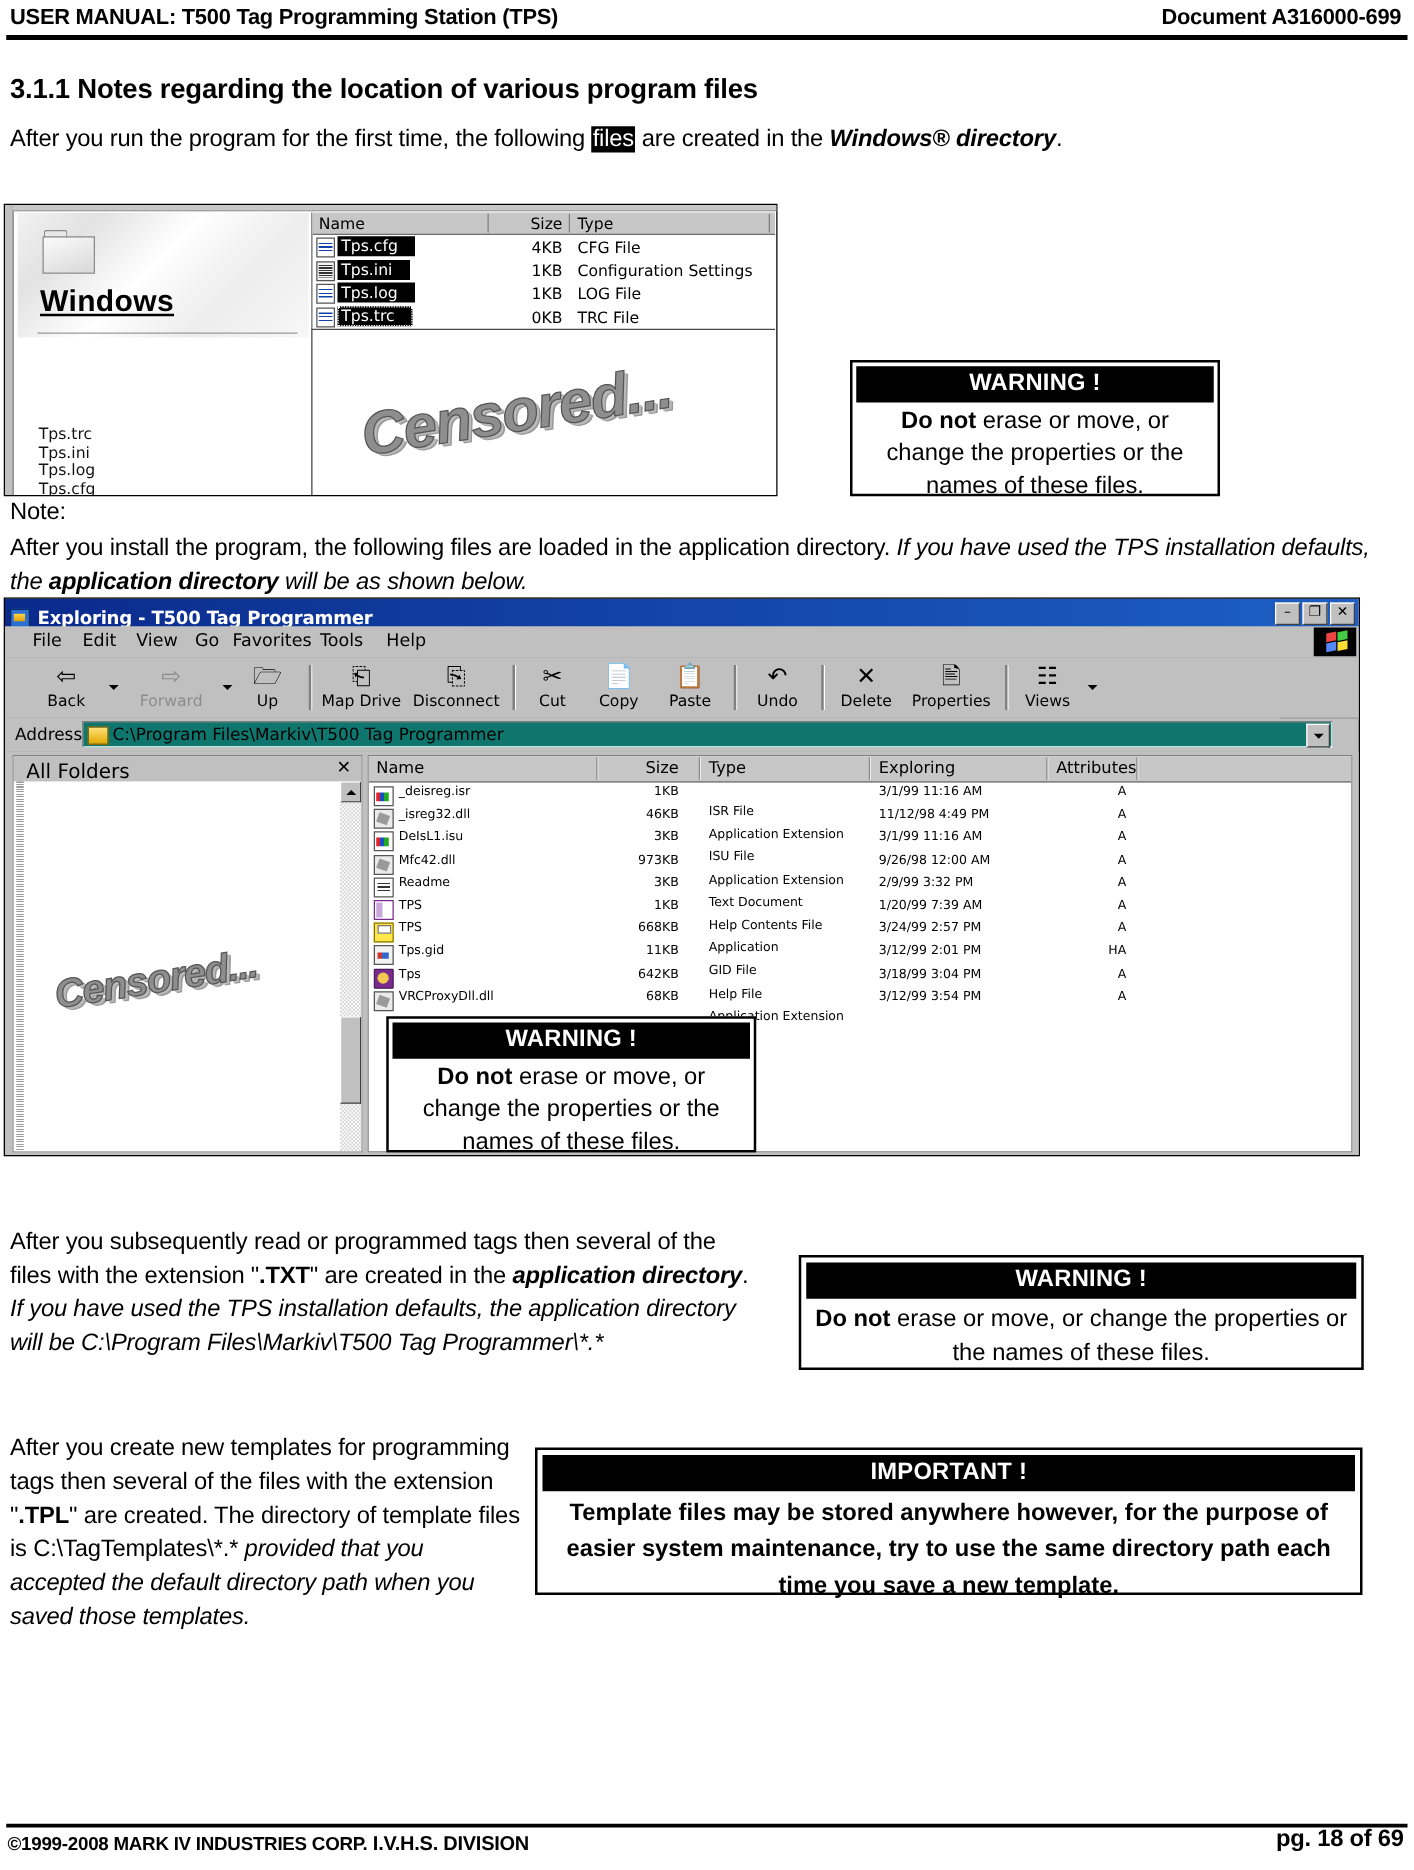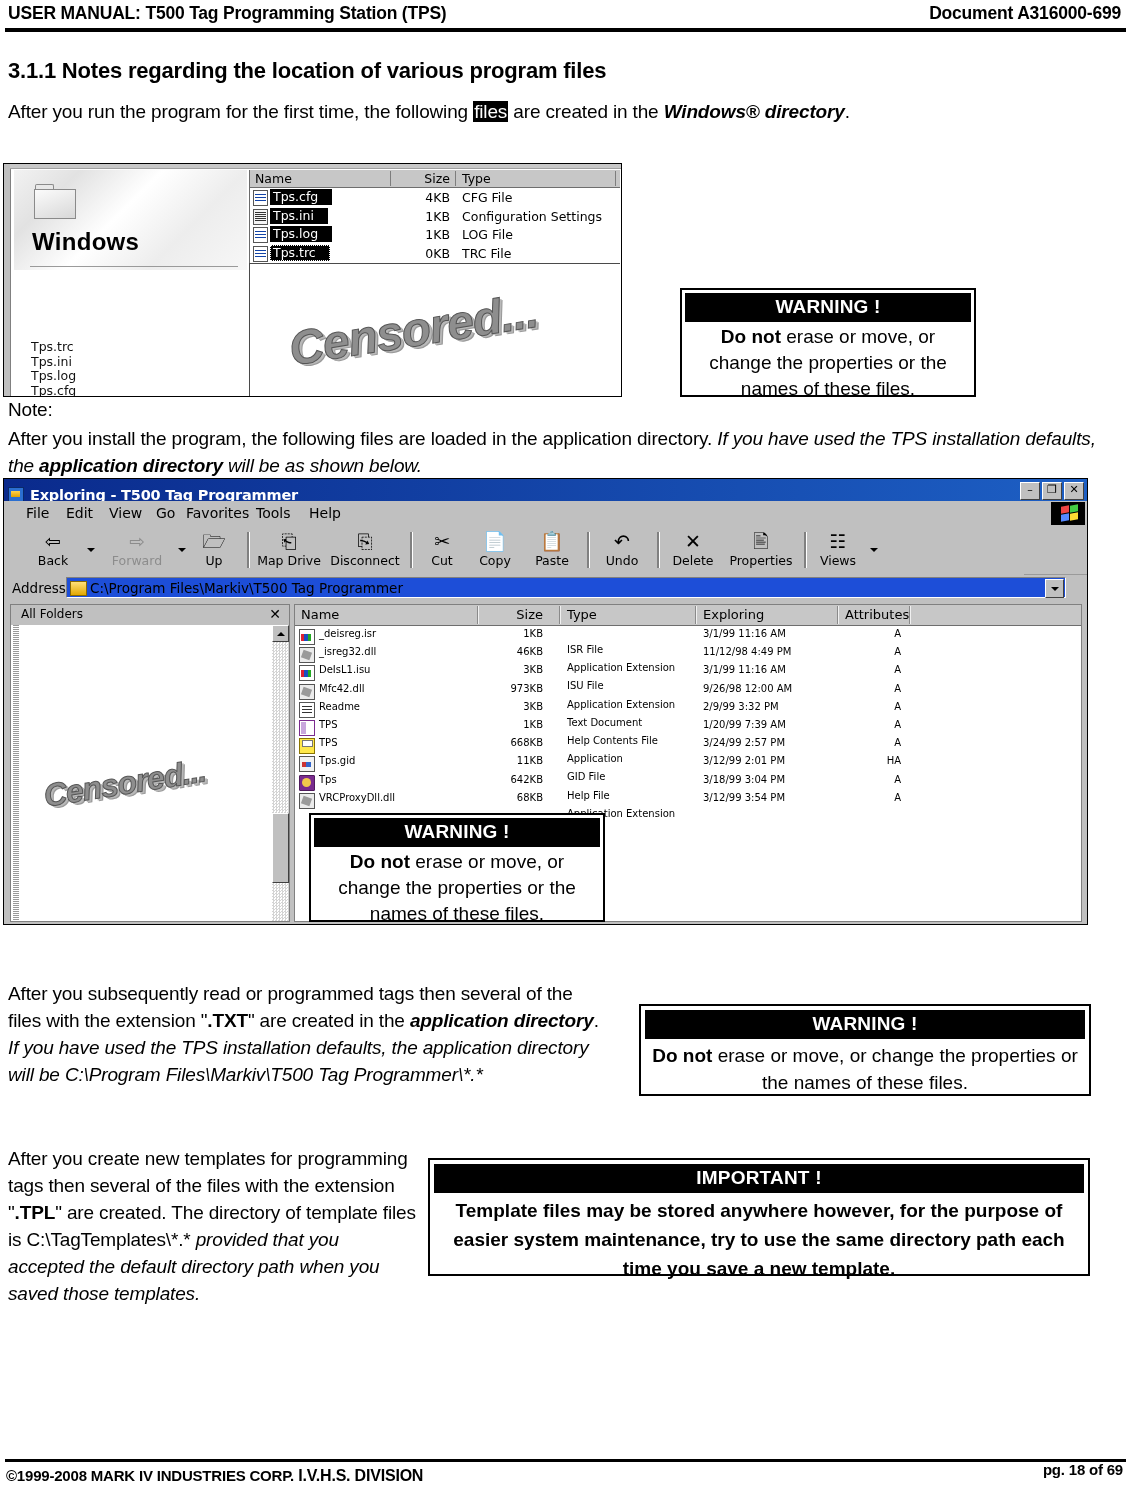--- a/index.html
+++ b/index.html
@@ -124,20 +124,21 @@
     width: 40px; height: 28px;
     background: linear-gradient(160deg,#fbfbfb,#d8d8d8);
     border: 1px solid #8a8a8a;
   }
   .w95-title {
     position: absolute;
     left: 18px; top: 58px;
     font-size: 24px;
     font-weight: bold;
     letter-spacing: 0.3px;
+    text-decoration: underline;
   }
   .w95-hr {
     position: absolute;
     left: 16px; top: 96px;
     width: 208px;
     height: 1px;
     background: #9a9a9a;
   }
   .w95-info {
     position: absolute;
@@ -472,21 +473,21 @@
   }
   .exp-addrlabel {
     position: absolute;
     left: 8px; top: 6px;
     font-size: 13.5px;
   }
   .exp-addrfield {
     position: absolute;
     left: 62px; top: 3px;
     width: 1000px; height: 21px;
-    background: #1d4ed8;
+    background: #0f766e;
     border: 1px solid #808080;
     border-right-color: #fff;
     border-bottom-color: #fff;
     box-sizing: border-box;
     text-decoration: underline;
   }
   .exp-addrfolder {
     position: absolute;
     left: 3px; top: 3px;
     width: 15px; height: 13px;
@@ -536,21 +537,21 @@
   .exp-lp-hdr {
     position: absolute;
     left: 0; top: 0;
     width: 278px; height: 20px;
     background: #c0c0c0;
     border-bottom: 1px solid #8a8a8a;
   }
   .exp-lp-hdr .t {
     position: absolute;
     left: 10px; top: 2px;
-    font-size: 12px;
+    font-size: 16px;
   }
   .exp-lp-hdr .x {
     position: absolute;
     right: 8px; top: 1px;
     font-size: 14px;
     font-weight: bold;
     cursor: default;
   }
   .exp-lp-canvas {
     position: absolute;
@@ -710,21 +711,21 @@
     left: 6px; top: 1467px;
     font-size: 15px;
     font-weight: bold;
     letter-spacing: -0.2px;
     white-space: nowrap;
   }
   .footer-left .small { font-size: 16px; }
   .footer-right {
     position: absolute;
     right: 8px; top: 1461px;
-    font-size: 15px;
+    font-size: 19px;
     font-weight: bold;
     letter-spacing: -0.2px;
     white-space: nowrap;
   }
 </style>
 </head>
 <body>
 
 <div class="page-header">
   <div class="hdr-left">USER MANUAL: T500 Tag Programming Station (TPS)</div>

